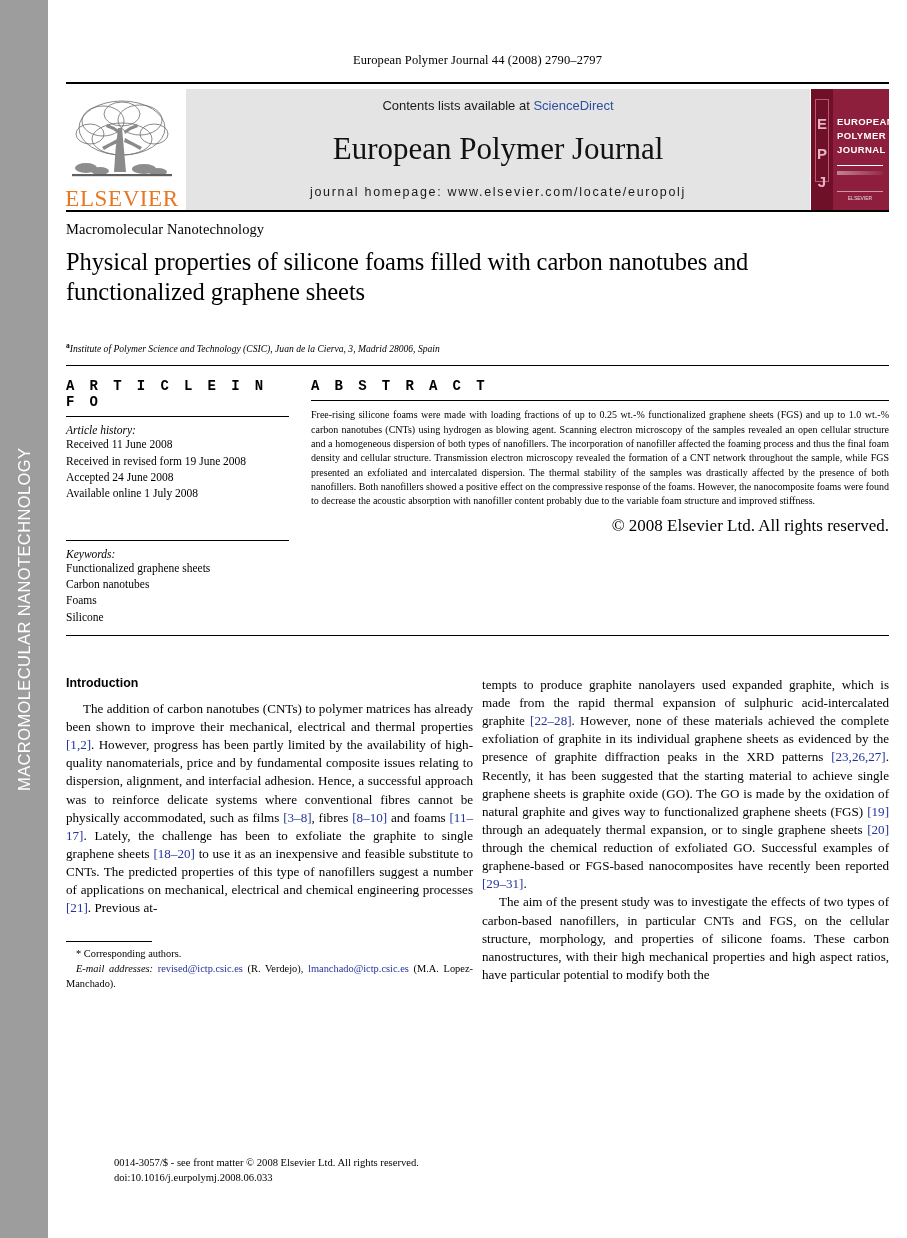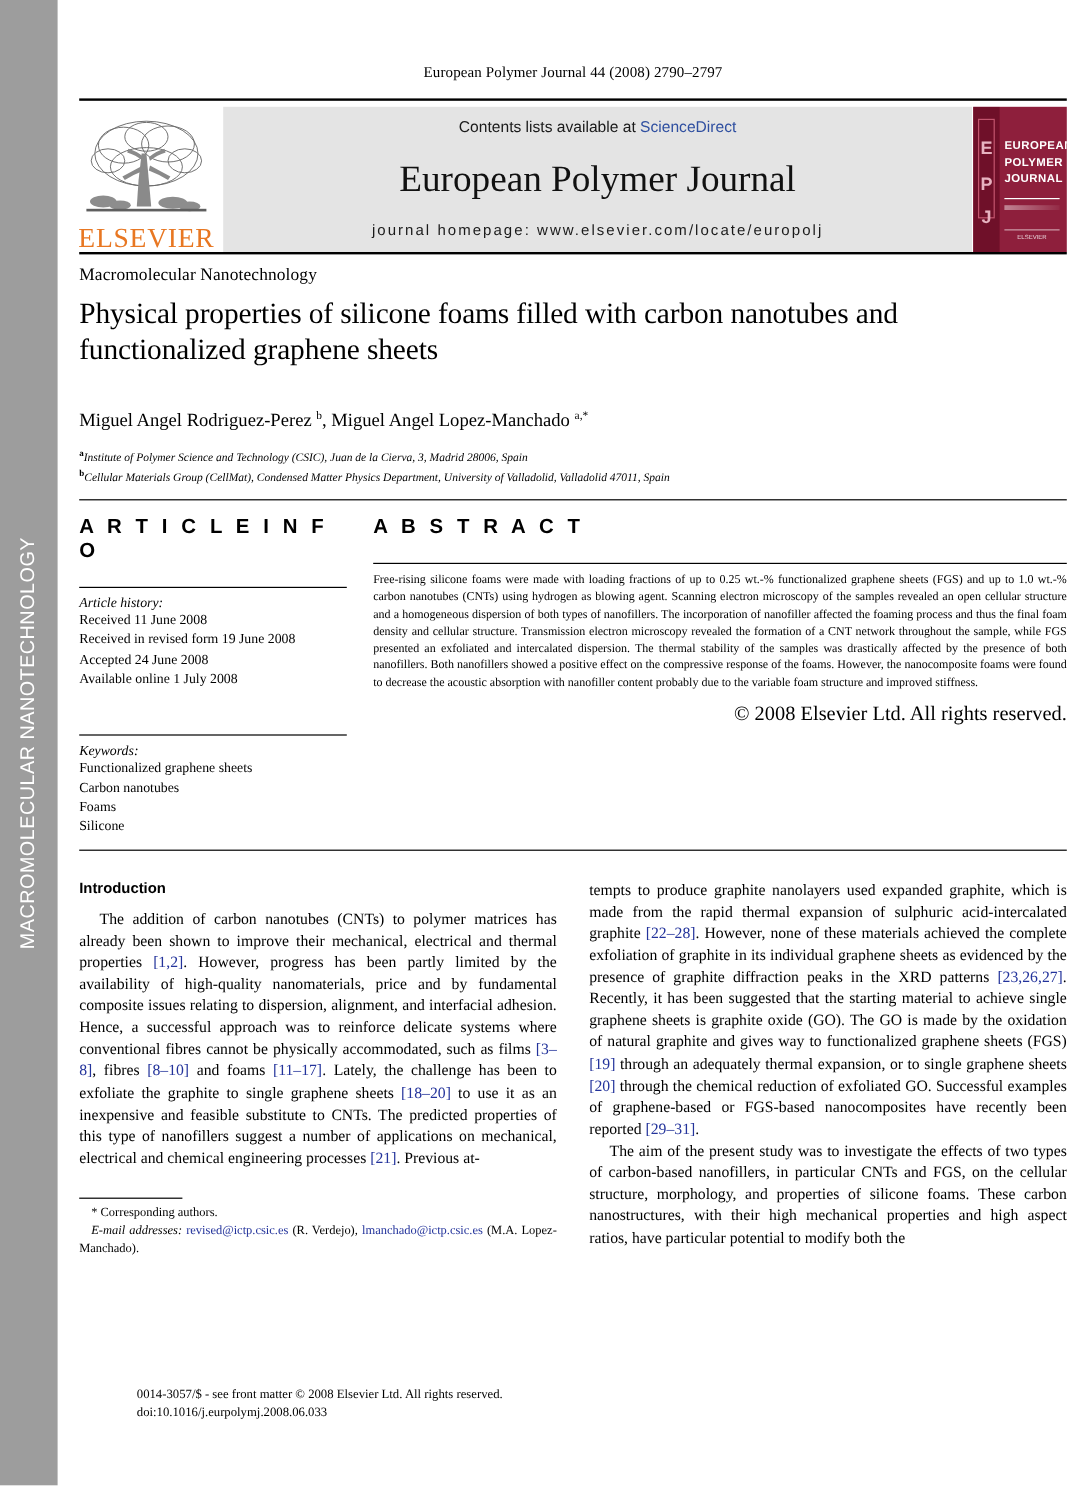--- a/index.html
+++ b/index.html
@@ -211,25 +211,25 @@
 
   
   #info-abstract {
     display: flex;
     margin: 0 18px;
     padding-top: 12px;
   }
   #article-info { flex: 0 0 245px; padding-right: 22px; }
   #abstract-col { flex: 1 1 auto; }
   .block-heading {
-    font-family: Liberation Sans, sans-serif;
+    font-family: Liberation Mono, monospace;
     font-weight: bold;
-    font-size: 17px;
+    font-size: 14px;
     letter-spacing: 3.4px;
-    margin-bottom: 20px;
+    margin-bottom: 6px;
   }
   .block-rule { border-bottom: 1px solid #000; margin-bottom: 7px; }
   .info-sub { font-style: italic; font-size: 11.5px; }
   .info-line { font-size: 11.5px; line-height: 1.42; }
   #keywords-group { margin-top: 38px; }
   #abstract-text {
     font-size: 10px;
     line-height: 1.43;
     text-align: justify;
   }
@@ -239,23 +239,23 @@
     margin-top: 8px;
   }
   #abstract-bottom-rule {
     margin: 10px 18px 0 18px;
     border-bottom: 1px solid #000;
   }
 
   
   #body-columns {
     display: flex;
-    margin: 0 18px;
+    margin: 16px 18px;
     padding-top: 24px;
-    gap: 27px;
+    gap: 9px;
   }
   .body-col { flex: 1 1 0; min-width: 0; }
   .body-heading {
     font-family: "Liberation Sans", sans-serif;
     font-weight: bold;
     font-size: 12.4px;
     margin: 0 0 10px 0;
   }
   .body-p {
     font-size: 13.1px;
@@ -360,27 +360,23 @@
       <div id="cover-foot">ELSEVIER</div>
     </div>
   </div>
 
   <div id="masthead-rule"></div>
 
   <div id="article-head">
     <div id="section-label">Macromolecular Nanotechnology</div>
     <h1 id="article-title">Physical properties of silicone foams filled with carbon nanotubes and functionalized graphene sheets</h1>
     <div id="authors">
-      <div>Miguel Angel Rodriguez-Perez <sup>b</sup>, Miguel Angel Lopez-Manchado <sup>a,*</sup></div>
     </div>
     <div class="affil">
       <sup>a</sup><span>Institute of Polymer Science and Technology (CSIC), Juan de la Cierva, 3, Madrid 28006, Spain</span>
-    </div>
-    <div class="affil">
-      <sup>b</sup><span>Cellular Materials Group (CellMat), Condensed Matter Physics Department, University of Valladolid, Valladolid 47011, Spain</span>
     </div>
   </div>
 
   <div id="head-rule"></div>
 
   <div id="info-abstract">
 
     <div id="article-info">
       <div class="block-heading">A R T I C L E    I N F O</div>
       <div class="block-rule"></div>

